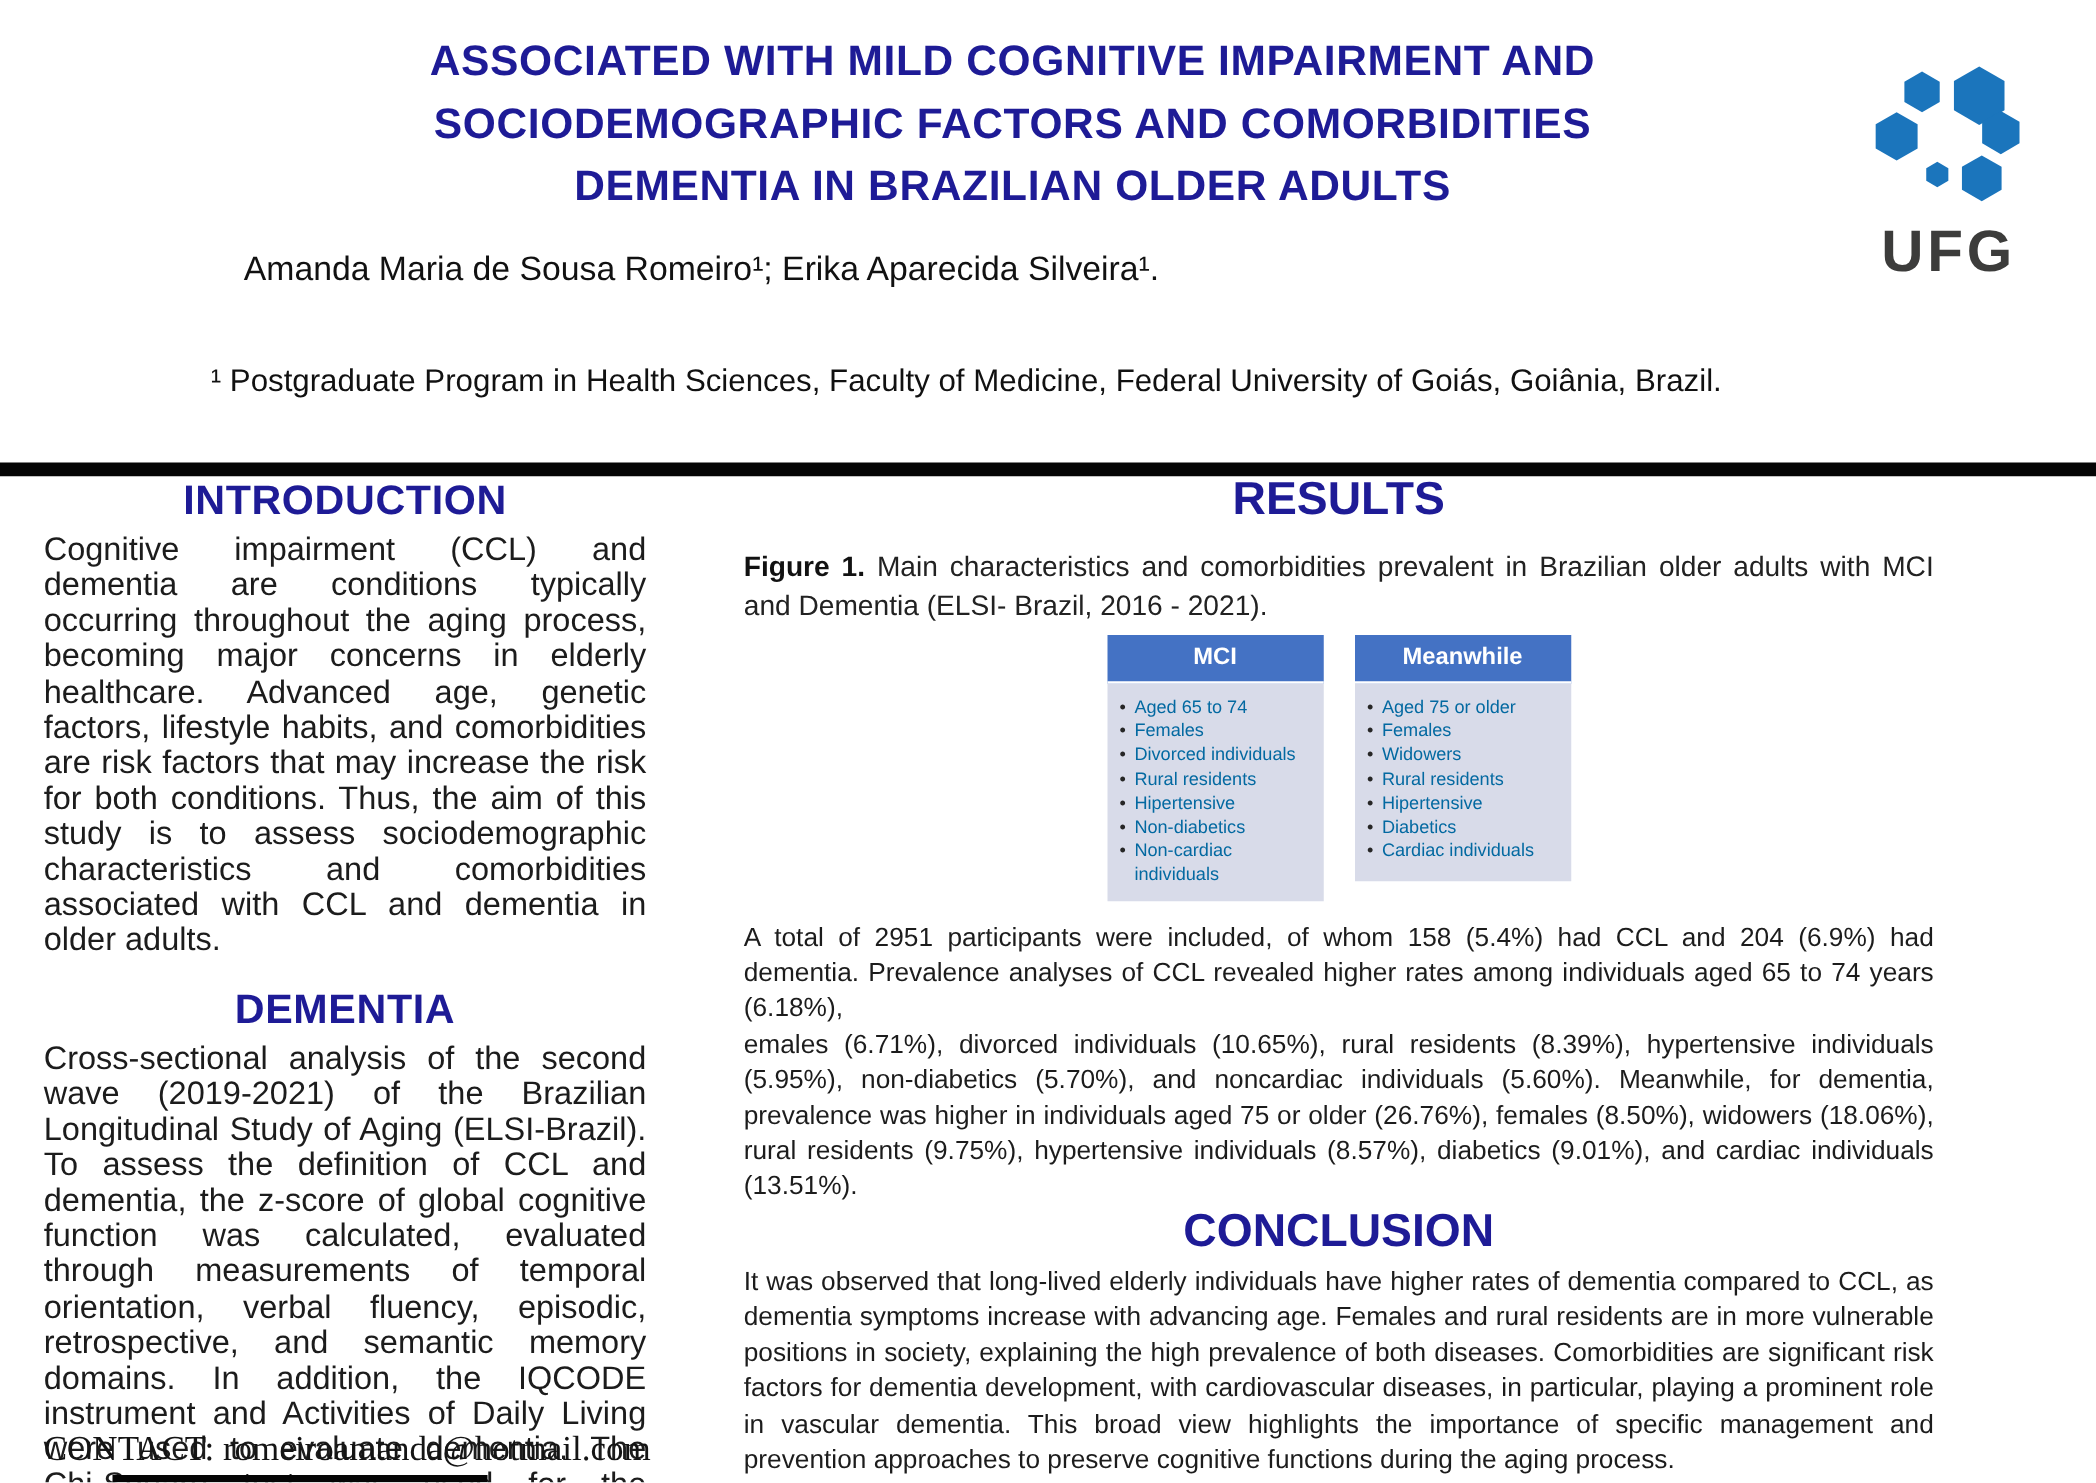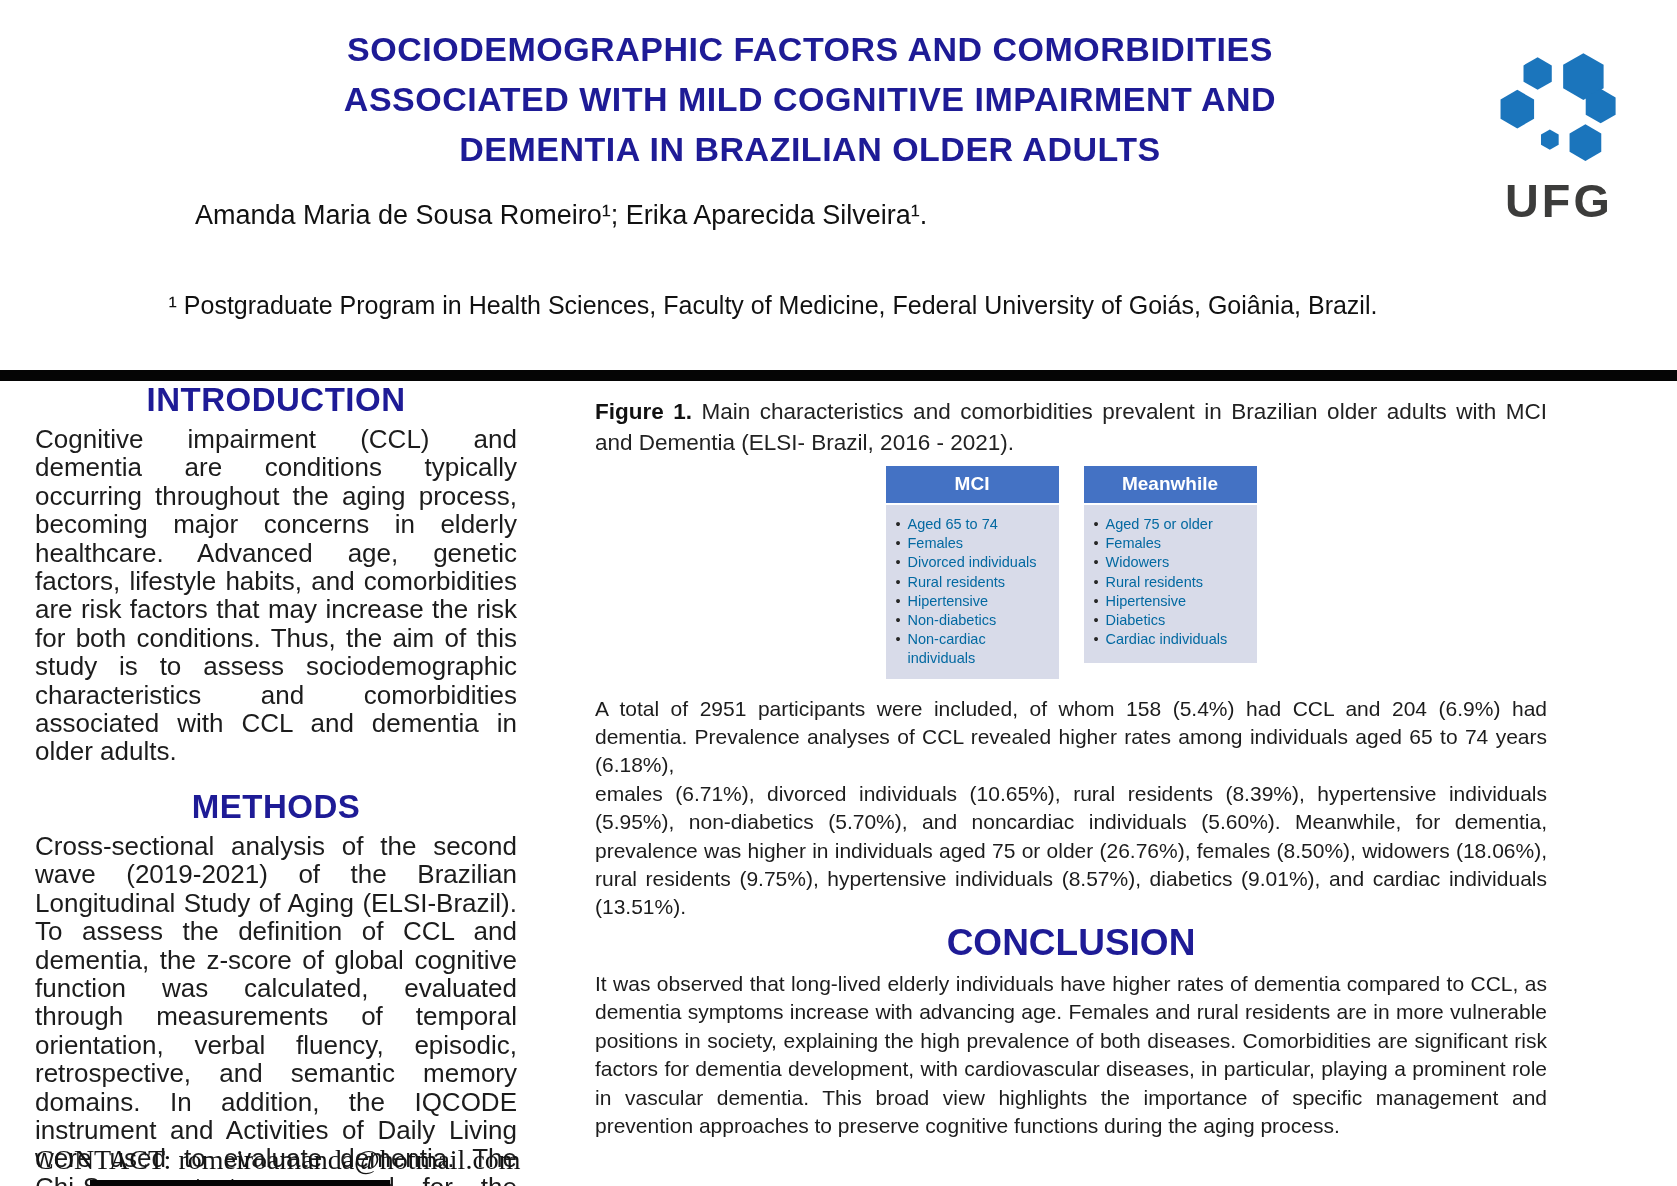--- a/index.html
+++ b/index.html
@@ -99,22 +99,22 @@
     margin:6px 0 0 0;
     font-size:21px; line-height:28.4px; text-align:justify; color:#1c1c1c;
   }
 </style>
 </head>
 <body>
 
 <div class="poster">
 
   <div class="title-block">
+    <div class="title-line">ASSOCIATED WITH MILD COGNITIVE IMPAIRMENT AND</div>
     <div class="title-line">SOCIODEMOGRAPHIC FACTORS AND COMORBIDITIES</div>
-    <div class="title-line">ASSOCIATED WITH MILD COGNITIVE IMPAIRMENT AND</div>
     <div class="title-line">DEMENTIA IN BRAZILIAN OLDER ADULTS</div>
   </div>
 
   <div class="logo">
     <svg width="156" height="185" viewBox="106 28 150 182" xmlns="http://www.w3.org/2000/svg">
       <g fill="#1B75BC">
         <polygon points="159,43 172.9,51 172.9,67 159,75 145.1,67 145.1,51"></polygon>
         <polygon points="204,39 223.9,50.5 223.9,73.5 204,85 184.1,73.5 184.1,50.5"></polygon>
         <polygon points="139,75 155.5,84.5 155.5,103.5 139,113 122.5,103.5 122.5,84.5"></polygon>
         <polygon points="221,74 235.7,82.5 235.7,99.5 221,108 206.3,99.5 206.3,82.5"></polygon>
@@ -127,27 +127,28 @@
 
   <div class="authors">Amanda Maria de Sousa Romeiro¹;  Erika Aparecida Silveira¹.</div>
   <div class="affiliation">¹ Postgraduate Program in Health Sciences, Faculty of Medicine, Federal University of Goiás, Goiânia, Brazil.</div>
 
   <div class="divider"></div>
 
   <div class="col-left">
     <h2 class="sec">INTRODUCTION</h2>
     <p class="body">Cognitive impairment (CCL) and dementia are conditions typically occurring throughout the aging process, becoming major concerns in elderly healthcare. Advanced age, genetic factors, lifestyle habits, and comorbidities are risk factors that may increase the risk for both conditions. Thus, the aim of this study is to assess sociodemographic characteristics and comorbidities associated with CCL and dementia in older adults.</p>
 
-    <h2 class="sec methods-head">METHODS</h2>
+    <h2 class="sec methods-head">DEMENTIA</h2>
     <p class="body">Cross-sectional analysis of the second wave (2019-2021) of the Brazilian Longitudinal Study of Aging (ELSI-Brazil). To assess the definition of CCL and dementia, the z-score of global cognitive function was calculated, evaluated through measurements of temporal orientation, verbal fluency, episodic, retrospective, and semantic memory domains. In addition, the IQCODE instrument and Activities of Daily Living were used to evaluate dementia. The Chi-Square test was used for the association of variables. The study was approved by the ethics committee.</p>
   </div>
 
   <div class="contact"><span>CONTACT:</span><span> romeiroamanda@hotmail.com</span></div>
 
   <div class="col-right">
+    <h2 class="sec big">RESULTS</h2>
 
     <p class="fig-caption"><span class="cap-label">Figure 1.</span><span> Main characteristics and comorbidities prevalent in Brazilian older adults with MCI and Dementia (ELSI- Brazil, 2016 - 2021).</span></p>
 
     <div class="figure-row">
       <div class="fig-box">
         <div class="fig-box-header">MCI</div>
         <div class="fig-box-body">
           <ul>
             <li>Aged 65 to 74</li>
             <li>Females</li>

